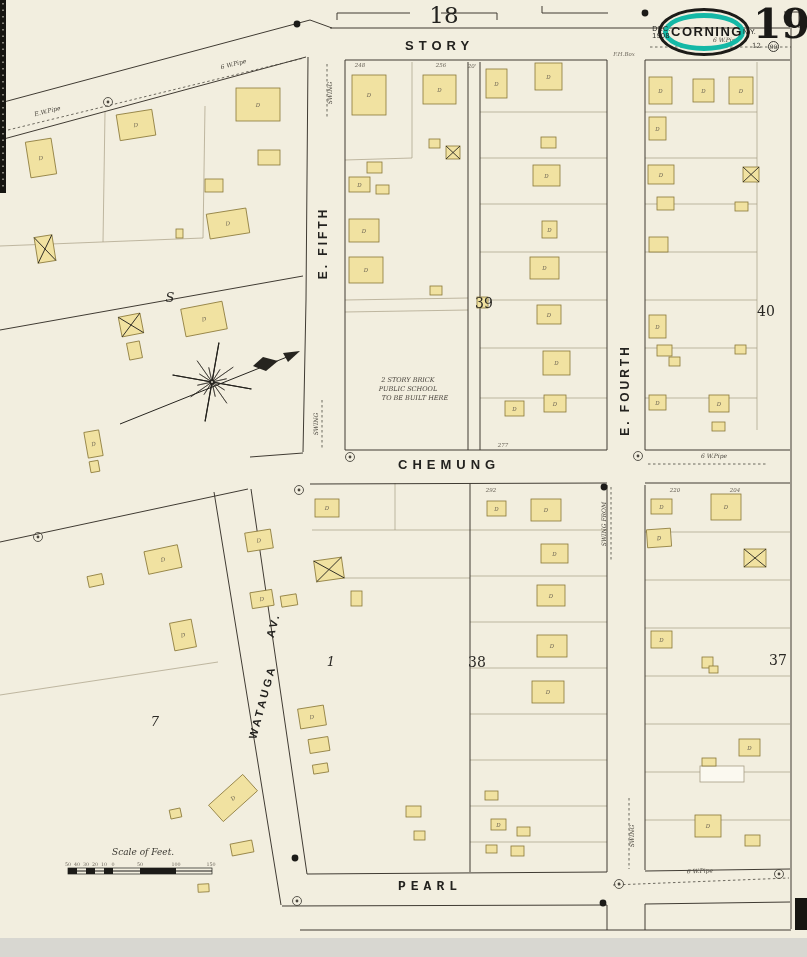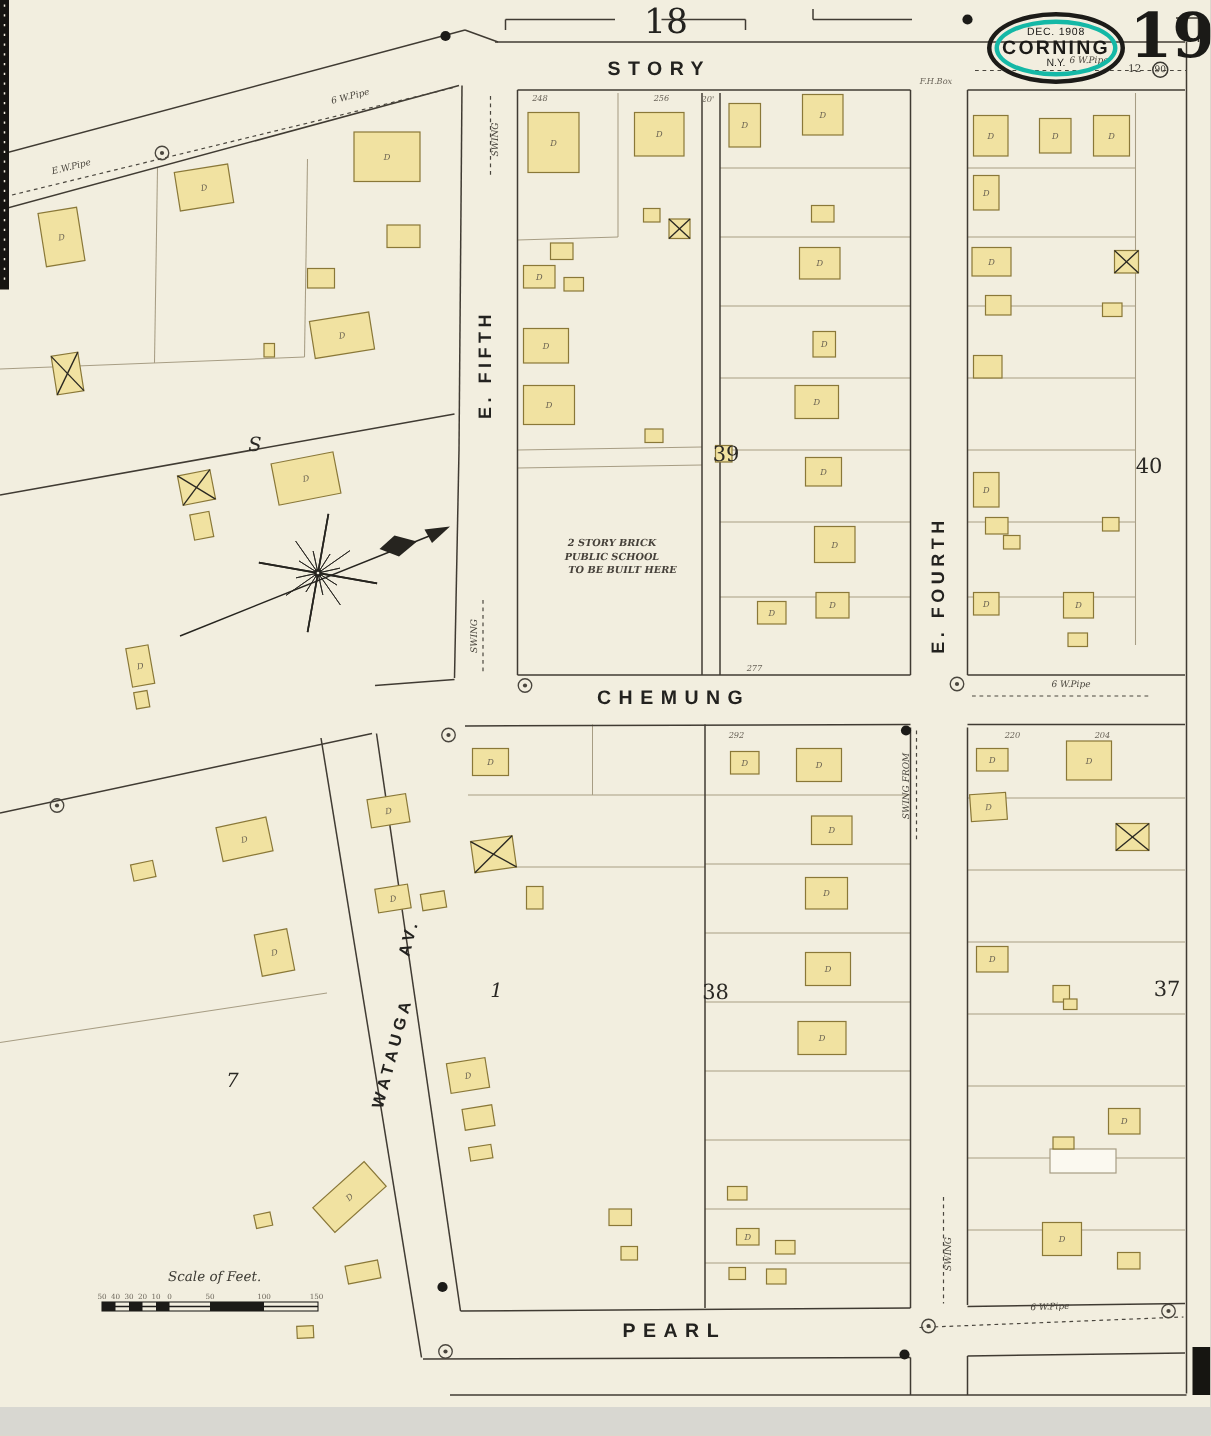--- a/index.html
+++ b/index.html
@@ -20,29 +20,29 @@
   .adj-right{font-family:"DejaVu Serif",serif;font-size:25px;transform:translate(-50%,-50%);}
   .sheet-num{font-family:"DejaVu Serif",serif;font-weight:700;font-size:41px;color:#1b1a17;}
   .corner-mark{font-family:"DejaVu Serif",serif;font-size:7px;color:#3a3832;text-align:center;}
   .corner-mark.circ{border:1px solid #3a3832;border-radius:50%;width:11px;height:11px;line-height:9px;text-align:center;font-size:6px;}
   .oval-outer{
     position:absolute;left:658px;top:8px;width:92px;height:48px;
     border:3px solid #1c1b18;border-radius:50%;
     display:flex;align-items:center;justify-content:center;
   }
   .oval-inner{
-    width:82px;height:38px;border:3px solid #14b8a6;border-radius:50%;
-    display:flex;flex-direction:column;align-items:center;justify-content:center;line-height:1.05;
+    width:82px;height:38px;border:5px solid #14b8a6;border-radius:50%;
+    display:flex;flex-direction:row;align-items:center;justify-content:center;line-height:1.05;
   }
   .t-date{font-size:7px;color:#1c1b18;letter-spacing:.5px;}
   .t-city{font-size:13px;font-weight:700;letter-spacing:1.5px;color:#1c1b18;}
   .t-state{font-size:7px;color:#1c1b18;}
   .school-note{
-    position:absolute;left:364px;top:358px;width:88px;text-align:center;
-    font-family:"DejaVu Serif",serif;font-style:italic;font-size:6.5px;line-height:9px;color:#46413a;font-weight:bold;
+    position:absolute;left:364px;top:376px;width:88px;text-align:center;
+    font-family:"DejaVu Serif",serif;font-style:italic;font-size:6.5px;line-height:9px;color:#46413a;
   }
   .school-note div:nth-child(3){padding-left:14px;}
   .scale-label{
     position:absolute;left:112px;top:847px;
     font-family:"DejaVu Serif",serif;font-style:italic;font-size:9px;color:#3c3a33;
   }
 </style>
 </head>
 <body>
 
@@ -560,21 +560,21 @@
   </div>
   <div class="lbl sheet-num" style="left:753px;top:0px;">19</div>
   <div class="lbl corner-mark" style="left:752px;top:42px;">12</div>
   <div class="lbl corner-mark circ" style="left:768px;top:41px;">90</div>
 
   <div class="lbl adj-top" style="left:444px;top:2px;">18</div>
   <div class="lbl adj-right" style="left:823px;top:462px;">13</div>
 
   <div class="lbl street-h" style="left:405px;top:38px;">STORY</div>
   <div class="lbl street-h" style="left:398px;top:457px;">CHEMUNG</div>
-  <div class="lbl street-h" style="left:415px;top:879px;">PEARL</div>
+  <div class="lbl street-h" style="left:398px;top:879px;font-family:Liberation Mono, monospace;">PEARL</div>
   <div class="lbl street-v" style="left:323px;top:243px;">E. FIFTH</div>
   <div class="lbl street-v" style="left:625px;top:390px;">E. FOURTH</div>
   <div class="lbl street-diag" style="left:262px;top:702px;">WATAUGA</div>
   <div class="lbl street-diag" style="left:273px;top:625px;">AV.</div>
 
   <div class="school-note">
     <div>2 STORY BRICK</div>
     <div>PUBLIC SCHOOL</div>
     <div>TO BE BUILT HERE</div>
   </div>

